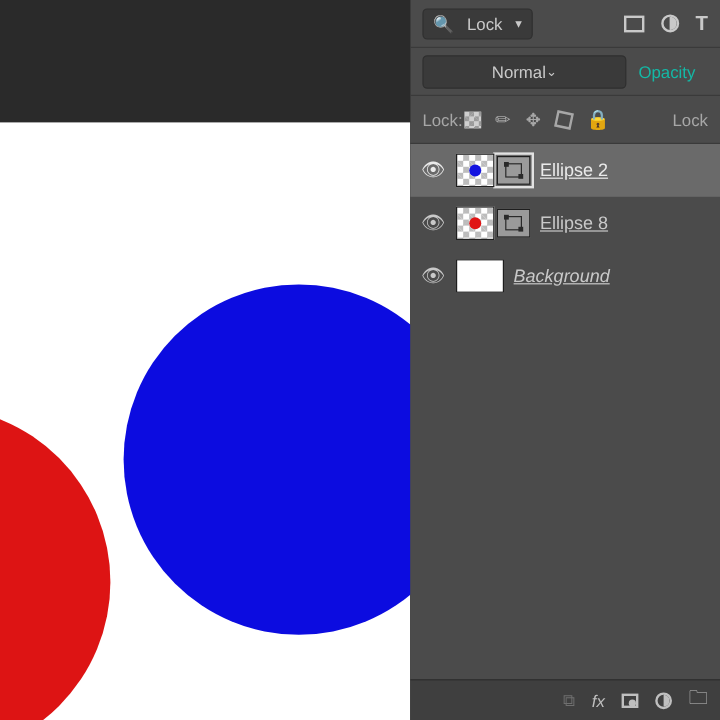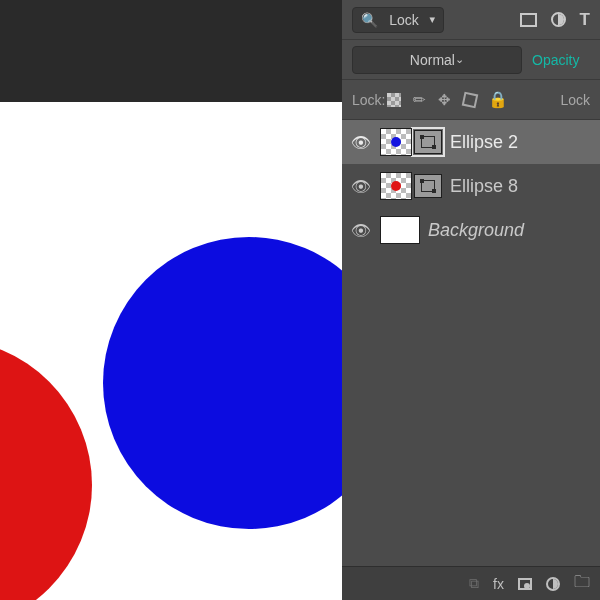--- a/index.html
+++ b/index.html
@@ -68,25 +68,25 @@
   .thumb-white { background: #ffffff; width: 40px; }
   .dot { width: 10px; height: 10px; border-radius:50%; }
   .dot-blue { background: #1414e0; }
   .dot-red { background: #e01414; }
   .vec-thumb { width: 28px; height: 24px; border: 1px solid #1e1e1e; background: #9a9a9a; display:flex; align-items:center; justify-content:center; }
   .vec-thumb.selected-border { outline: 2px solid #e2e2e2; outline-offset: 1px; }
   .vec-inner { width: 14px; height: 12px; border: 1px solid #2a2a2a; position: relative; }
   .vec-inner::before, .vec-inner::after { content:''; position:absolute; width:4px; height:4px; background:#2a2a2a; }
   .vec-inner::before { left:-2px; top:-2px; }
   .vec-inner::after { right:-2px; bottom:-2px; }
-  .layer-name { font-size: 18px; }
+  .layer-name { font-size: 15px; text-decoration: underline; }
   .layer-name.italic { font-style: italic; }
 
   .panel-footer { position: absolute; bottom: 0; left: 0; right: 0; height: 34px; background: #3f3f3f; display:flex; align-items:center; justify-content:flex-end; gap: 14px; padding: 0 10px 0 0; font-size: 15px; color: #bfbfbf; border-top: 1px solid #2e2e2e; }
-  .fx-glyph { font-size: 14px; }
+  .fx-glyph { font-style: italic; font-size: 14px; }
   .mask-glyph { width: 14px; height: 12px; border: 2px solid #bfbfbf; display:inline-block; position:relative; }
   .mask-glyph::after { content:''; position:absolute; width:6px; height:6px; border-radius:50%; background:#bfbfbf; left:4px; top:3px; }
   .adj-glyph { width: 14px; height: 14px; border-radius:50%; border:2px solid #bfbfbf; position:relative; display:inline-block; overflow:hidden;}
   .adj-glyph::after{content:'';position:absolute;right:0;top:0;width:50%;height:100%;background:#bfbfbf;}
   .folder-glyph { font-size: 16px; }
   .link-glyph { font-size: 14px; color: #6f6f6f; }
 </style>
 </head>
 <body>
 

